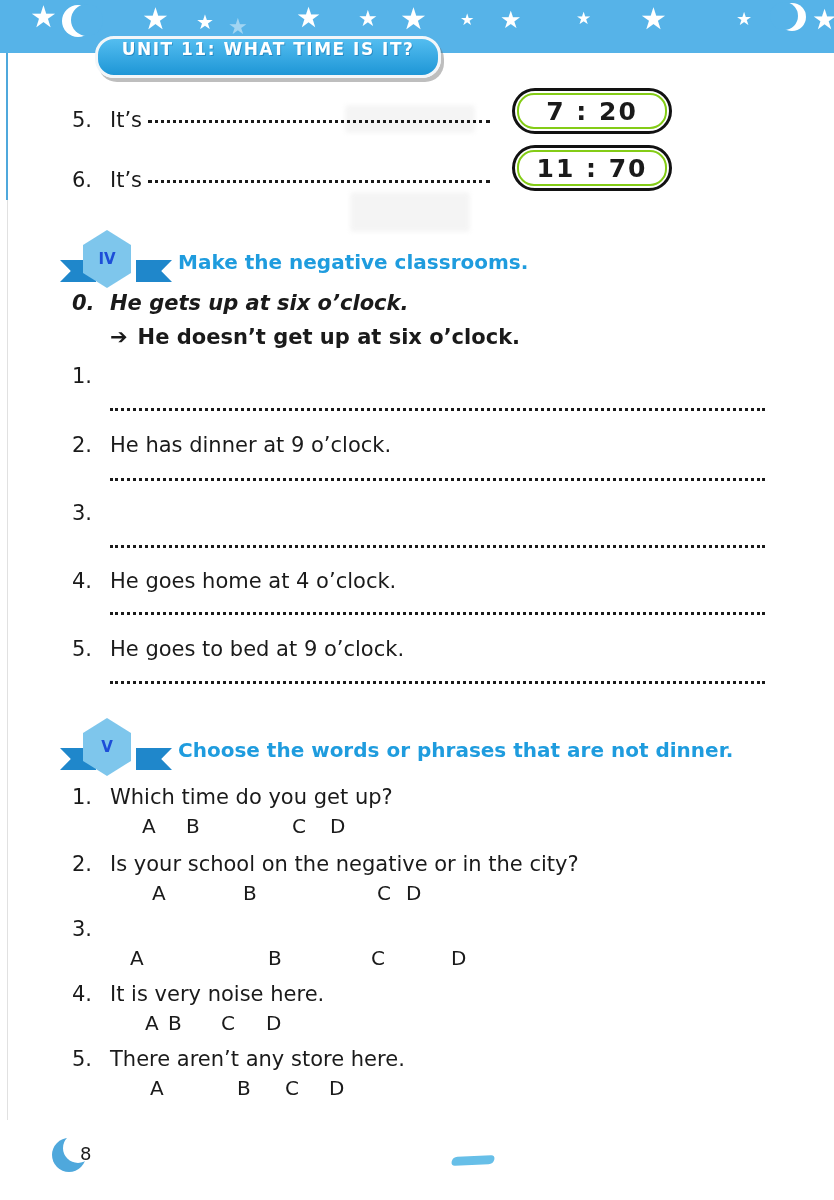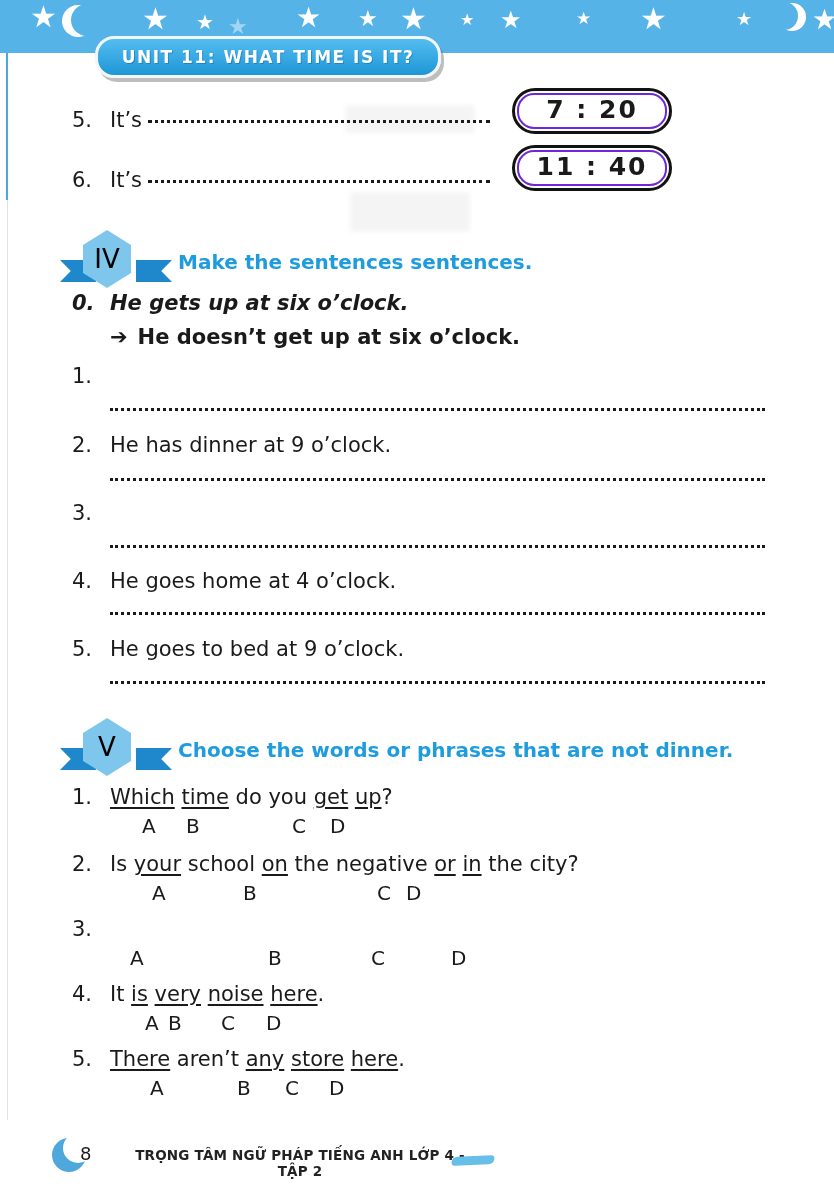--- a/index.html
+++ b/index.html
@@ -9,49 +9,49 @@
   .spine-blue{position:absolute;left:6px;top:0;width:2px;height:200px;background:#4fa8dc;}
   .spine-gray{position:absolute;left:7px;top:200px;width:1px;height:920px;background:#c9c9c9;opacity:.55;}
   
   .banner{position:absolute;left:0;top:0;width:834px;height:53px;background:#56b3e8;}
   .star{position:absolute;color:#ffffff;line-height:1;}
   .crescent{position:absolute;border-radius:50%;background:#ffffff;}
   .crescent .cover{position:absolute;border-radius:50%;background:#56b3e8;}
   
   .unit-pill{position:absolute;left:95px;top:36px;width:340px;height:36px;
       background:linear-gradient(#54bdf0,#1e96d6);border:3px solid #f2f6f9;border-radius:19px;
-      box-shadow:3px 4px 0 rgba(110,110,110,.45);display:flex;align-items:center;justify-content:center;}
+      box-shadow:3px 4px 0 rgba(110,110,110,.45);display:flex;align-items:flex-start;justify-content:center;}
   .unit-pill span{color:#fff;font-weight:bold;font-size:17px;letter-spacing:1.5px;
       text-shadow:1px 1px 0 rgba(0,80,140,.35);}
   
   .row{position:absolute;left:72px;display:flex;align-items:baseline;font-size:21px;line-height:26px;}
   .num{width:38px;flex:none;}
   .leader{flex:1;border-bottom:3px dotted #1a1a1a;margin-left:6px;transform:translateY(-4px);}
   .dots{position:absolute;left:110px;width:655px;border-top:3px dotted #1a1a1a;height:0;}
   
   .clock{position:absolute;left:512px;width:160px;height:46px;border:3px solid #121212;border-radius:23px;
       background:#fff;box-sizing:border-box;padding:2px;}
-  .clock-inner{width:100%;height:100%;border:2px solid #6d28d9;border-radius:17px;box-sizing:border-box;
-      display:flex;justify-content:center;font-size:25px;font-weight:bold;letter-spacing:2px;}
+  .clock-inner{width:100%;height:100%;border:2px solid #84cc16;border-radius:17px;box-sizing:border-box;
+      display:flex;align-items:center;justify-content:center;font-size:25px;font-weight:bold;letter-spacing:2px;}
   
   .sec-head{position:absolute;left:60px;height:60px;}
   .ribbon{position:absolute;top:32px;width:36px;height:22px;background:#1f87cb;}
   .ribbon.left{left:0;clip-path:polygon(0 0,100% 0,100% 100%,0 100%,30% 50%);}
   .ribbon.right{left:76px;clip-path:polygon(0 0,100% 0,70% 50%,100% 100%,0 100%);}
   .hexagon{position:absolute;left:23px;top:2px;width:48px;height:58px;background:#7ec6ec;
       clip-path:polygon(50% 0,100% 26%,100% 74%,50% 100%,0 74%,0 26%);
       display:flex;align-items:center;justify-content:center;}
-  .hexagon span{color:#000000;font-weight:normal;font-size:26px;}
+  .hexagon span{color:#1d4ed8;font-weight:bold;font-size:15px;}
   .sec-title{position:absolute;left:118px;top:22px;color:#1f9cde;font-weight:bold;font-size:20px;white-space:nowrap;}
   
   .example{font-weight:bold;font-style:italic;}
   .answer-row{position:absolute;left:110px;font-size:21px;font-weight:bold;display:flex;align-items:baseline;}
   .answer-row .arrow{margin-right:10px;}
   
-  .u{text-decoration:underline;text-decoration-thickness:2px;text-underline-offset:3px;}
+  .u{text-decoration-thickness:2px;text-underline-offset:3px;}
   .letters{position:absolute;left:0;top:0;width:834px;height:26px;font-size:20px;}
   .letters span{position:absolute;}
   
   .ghost{position:absolute;background:#b9b9b9;opacity:.14;filter:blur(2px);border-radius:4px;}
   
   .moon{position:absolute;left:52px;top:1136px;width:38px;height:40px;}
   .moon .body{position:absolute;left:0;top:2px;width:34px;height:34px;border-radius:50%;background:#4fa8dc;}
   .moon .cover{position:absolute;left:11px;top:-3px;width:30px;height:30px;border-radius:50%;background:#ffffff;}
   .page-num{position:absolute;left:80px;top:1143px;font-size:18px;}
   .footer-title{position:absolute;left:120px;top:1147px;width:360px;text-align:center;
@@ -107,31 +107,31 @@
       </div>
   </div>
 
   <div class="row" style="top:167px;width:418px;">
     <span class="num">6.</span>
     <span>It’s</span>
     <div class="leader"></div>
   </div>
   <div class="clock" style="top:145px;">
     <div class="clock-inner">
-        <span>11 : 40</span>
+        <span>11 : 70</span>
       </div>
   </div>
 
   <div class="sec-head" style="top:228px;">
     <div class="ribbon left"></div>
     <div class="ribbon right"></div>
     <div class="hexagon">
       <span>IV</span>
     </div>
-    <div class="sec-title">Make the sentences sentences.</div>
+    <div class="sec-title">Make the negative classrooms.</div>
   </div>
 
   <div class="row example" style="top:290px;width:700px;">
     <span class="num">0.</span>
     <span>He gets up at six o’clock.</span>
   </div>
   <div class="answer-row" style="top:325px;">
     <span class="arrow">➔</span>
     <span>He doesn’t get up at six o’clock.</span>
   </div>
@@ -225,16 +225,15 @@
     <span style="left:237px;">B</span>
     <span style="left:285px;">C</span>
     <span style="left:329px;">D</span>
   </div>
 
   <div class="moon">
     <div class="body"></div>
       <div class="cover"></div>
   </div>
   <div class="page-num">8</div>
-  <div class="footer-title">TRỌNG TÂM NGỮ PHÁP TIẾNG ANH LỚP 4 - TẬP 2</div>
   <div class="swoosh"></div>
 
 </div>
 
 </body></html>

